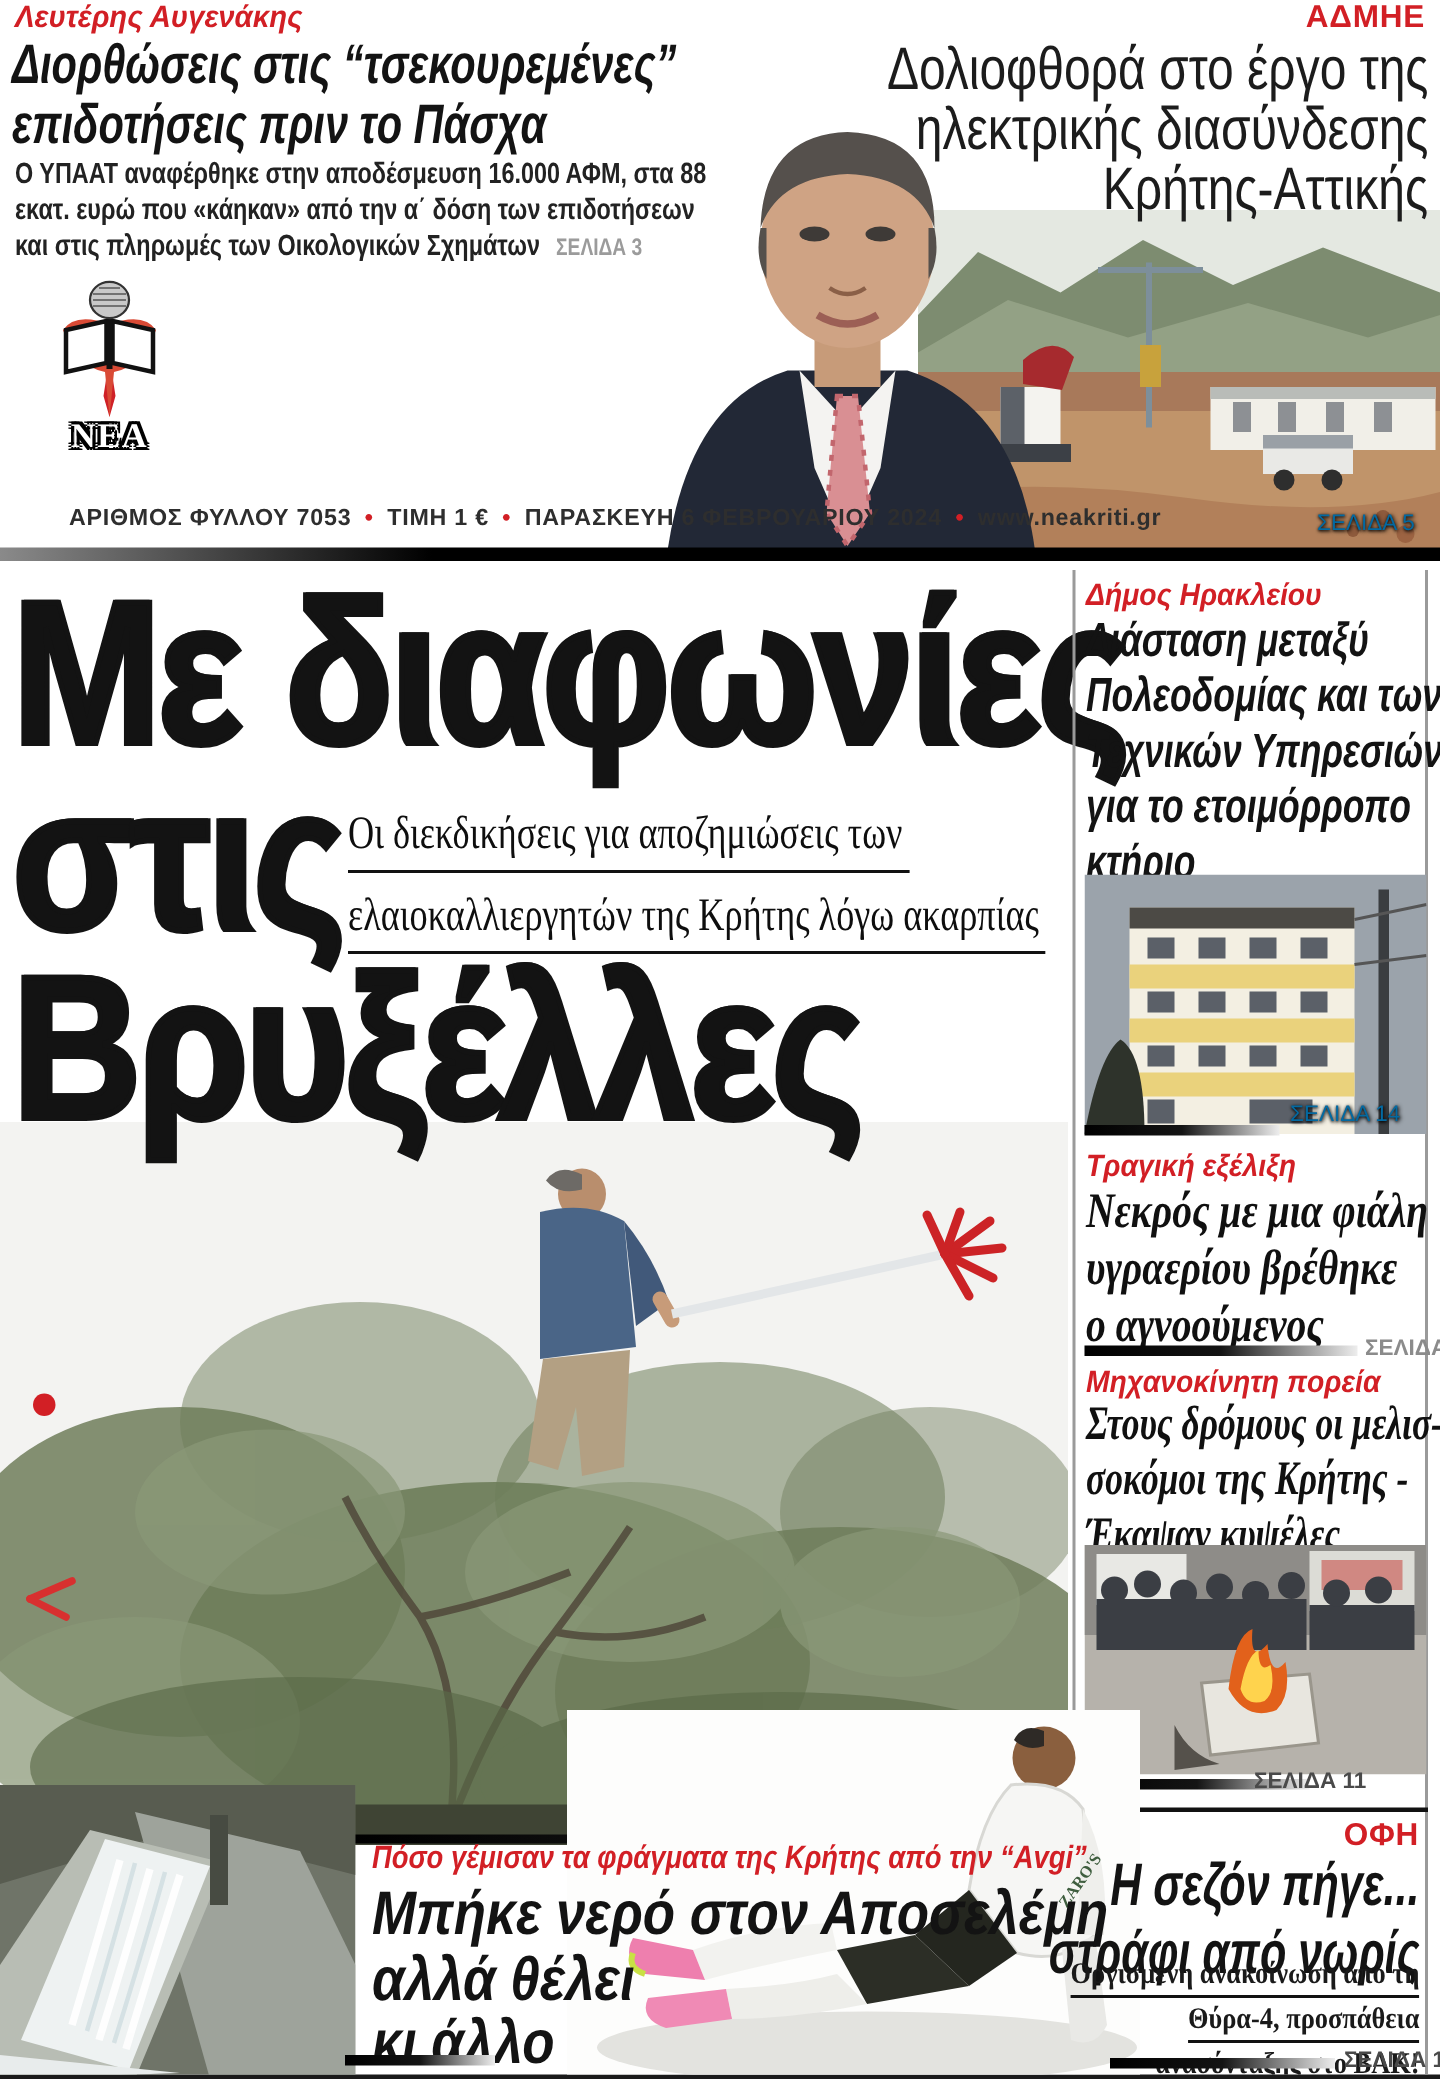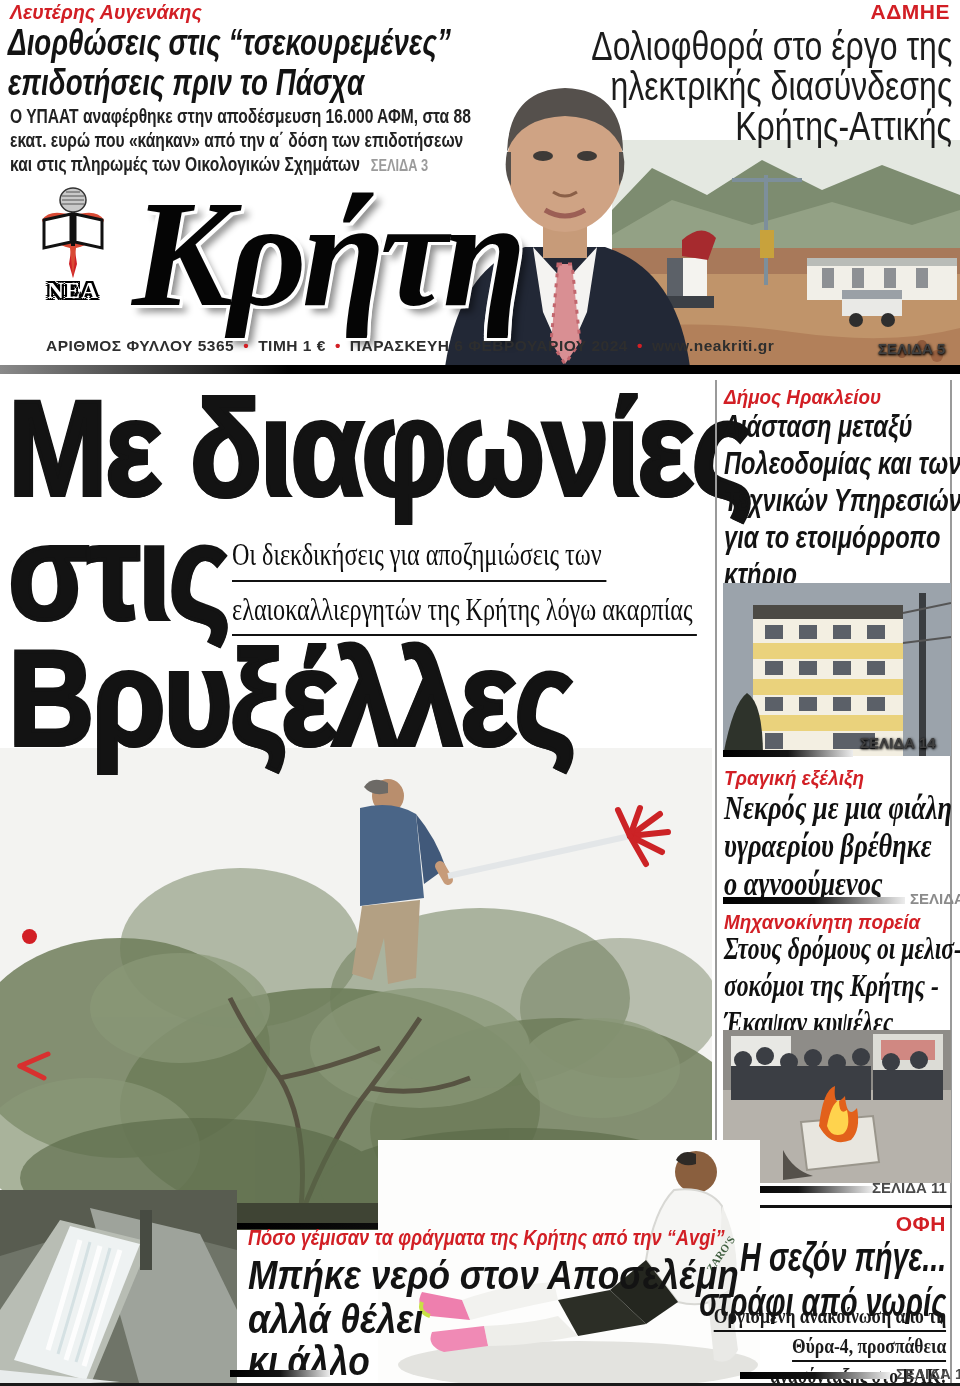--- a/index.html
+++ b/index.html
@@ -11,21 +11,21 @@
   .nw{white-space:nowrap;}
   .ol{transform-origin:left top;}
   .orr{transform-origin:right top;}
   .kick{font-weight:bold;font-style:italic;font-size:20.5px;color:var(--red);}
   .kickc{font-weight:bold;font-style:normal;font-size:21px;color:var(--red);letter-spacing:.5px;}
   .hl{font-weight:bold;font-style:italic;color:var(--ink);}
   .hll{font-weight:normal;font-style:normal;color:#1c1c1c;}
   .serif{font-family:"Liberation Serif","DejaVu Serif",serif;}
   .serhl{font-family:"Liberation Serif","DejaVu Serif",serif;font-weight:bold;font-style:italic;color:#101010;}
   .prg{color:var(--gray);font-weight:bold;font-size:15px;}
-  .prw{color:#404040;font-weight:bold;font-size:15px;text-shadow:0 1px 2px rgba(0,0,0,.95),1px 1px 3px rgba(0,0,0,.85);}
+  .prw{color:#0369a1;font-weight:normal;font-size:15px;text-shadow:0 1px 2px rgba(0,0,0,.95),1px 1px 3px rgba(0,0,0,.85);}
   .grad{background:linear-gradient(90deg,#000 0%,#141414 50%,#8f8f8f 78%,#ededed 100%);}
   .mega{font-weight:bold;color:var(--ink);font-size:136px;line-height:1;letter-spacing:-3px;
         -webkit-text-stroke:4px var(--ink);
         text-shadow:1.5px 0 var(--ink),-1.5px 0 var(--ink),0 1.5px var(--ink),0 -1.5px var(--ink);}
   .sub span{display:inline-block;border-bottom:2.5px solid #111;padding:0 6px 7px 0;}
   .sub .l{display:block;margin-bottom:10px;font-size:31px;line-height:1.15;color:#0e0e0e;}
   .ov{display:table;font-weight:bold;font-style:italic;font-size:26px;color:#fff;
       border-bottom:2px solid #fff;padding:0 6px 2px 0;margin-bottom:3px;
       transform:scaleX(.9);transform-origin:left top;white-space:nowrap;
       text-shadow:0 0 5px rgba(0,0,0,.6),0 1px 2px rgba(0,0,0,.45);}
@@ -113,23 +113,22 @@
   <svg class="a" style="left:30px;top:186px;" width="86" height="100" viewBox="0 0 86 100">
     <path d="M43 52 L47 78 L43 92 L39 78 Z" fill="#cf2127"></path>
     <path d="M43 30 Q20 22 12 34 Q20 58 40 62 L43 92 L46 62 Q66 58 74 34 Q66 22 43 30 Z" fill="#d94a35"></path>
     <path d="M41 28 L14 34 L14 62 L41 56 Z" fill="#fff" stroke="#111" stroke-width="3"></path>
     <path d="M45 28 L72 34 L72 62 L45 56 Z" fill="#fff" stroke="#111" stroke-width="3"></path>
     <rect x="41" y="26" width="4" height="34" fill="#111"></rect>
     <ellipse cx="43" cy="14" rx="13" ry="12" fill="#c9c9c9" stroke="#333" stroke-width="1.5"></ellipse>
     <path d="M32 10 h22 M32 14 h22 M32 18 h22 M36 6 h14" stroke="#555" stroke-width="1"></path>
   </svg>
   <span class="a nea" style="left:30px;top:278px;width:86px;text-align:center;font-size:23px;">ΝΕΑ</span>
-  <div class="a masth nw" style="left:132px;top:178px;font-size:152px;line-height:1;">Κρήτη</div>
   <div class="a info nw" style="left:46px;top:337px;">
-    <span>ΑΡΙΘΜΟΣ ΦΥΛΛΟΥ 5365</span>
+    <span>ΑΡΙΘΜΟΣ ΦΥΛΛΟΥ 7053</span>
       <span class="sep"></span>
     <span>ΤΙΜΗ 1 €</span>
       <span class="sep"></span>
     <span>ΠΑΡΑΣΚΕΥΗ 6 ΦΕΒΡΟΥΑΡΙΟΥ 2024</span>
       <span class="sep"></span>
     <span>www.neakriti.gr</span>
   </div>
 
   <div class="a" style="left:0;top:365px;width:960px;height:9px;background:linear-gradient(90deg,#8a8a8a 0%,#000 30%);"></div>
 
@@ -271,21 +270,21 @@
       <rect x="150" y="40" width="70" height="30"></rect>
       <circle cx="168" cy="32" r="9"></circle>
         <circle cx="196" cy="30" r="9"></circle>
     </g>
     <path d="M78 92 L150 86 L156 132 L84 140 Z" fill="#e8e6df" stroke="#9a968c" stroke-width="2"></path>
     <path d="M96 96 Q100 60 112 56 Q110 80 122 66 Q124 90 134 78 Q138 100 128 110 Q108 118 96 96 Z" fill="#e2611b"></path>
     <path d="M104 96 Q108 74 116 70 Q116 86 124 80 Q128 98 120 104 Q108 108 104 96 Z" fill="#ffd34d"></path>
     <path d="M60 120 Q70 140 90 146 L60 150 Z" fill="#55514b"></path>
   </svg>
   <div class="a grad" style="left:723px;top:1186px;width:150px;height:7px;"></div>
-  <span class="a prg nw" style="left:872px;top:1179px;color:#4a4a4a;">ΣΕΛΙΔΑ 11</span>
+  <span class="a prg nw" style="left:836px;top:1179px;color:#4a4a4a;">ΣΕΛΙΔΑ 11</span>
   <div class="a" style="left:728px;top:1205px;width:224px;height:2.5px;background:#111;"></div>
 
   <svg class="a" style="left:378px;top:1140px;" width="382" height="246" viewBox="0 0 382 246">
     <rect width="382" height="246" fill="#fdfdfc"></rect>
     <ellipse cx="200" cy="225" rx="180" ry="24" fill="#e3e3df"></ellipse>
     <circle cx="318" cy="32" r="21" fill="#8a5f3e"></circle>
     <path d="M318 14 q-14 -6 -20 6 q8 8 20 4 z" fill="#2e2a26"></path>
     <path d="M296 50 Q330 46 344 66 L352 150 Q330 170 300 162 L268 120 Q276 70 296 50 Z" fill="#f6f6f4" stroke="#d8d8d4" stroke-width="2"></path>
     <path d="M344 66 Q362 100 358 150 L340 150 Z" fill="#efefec"></path>
     <path d="M268 120 L300 162 L268 184 L232 150 Z" fill="#24261f"></path>

